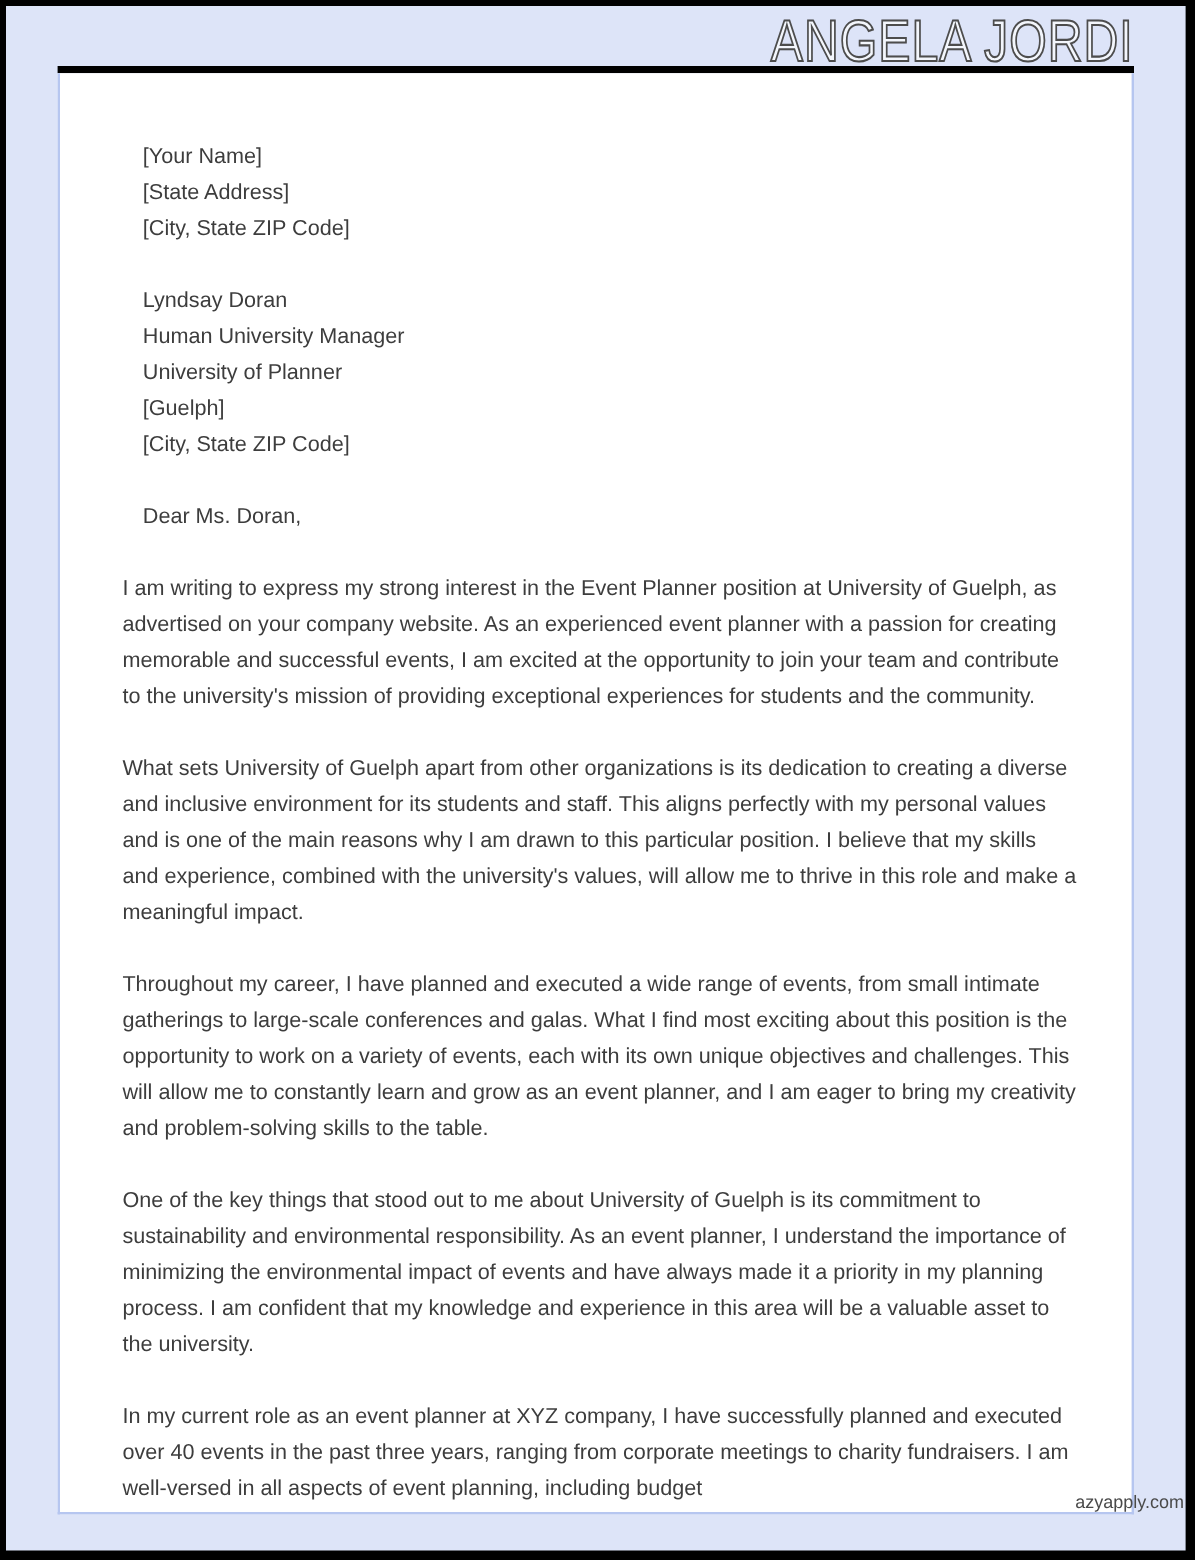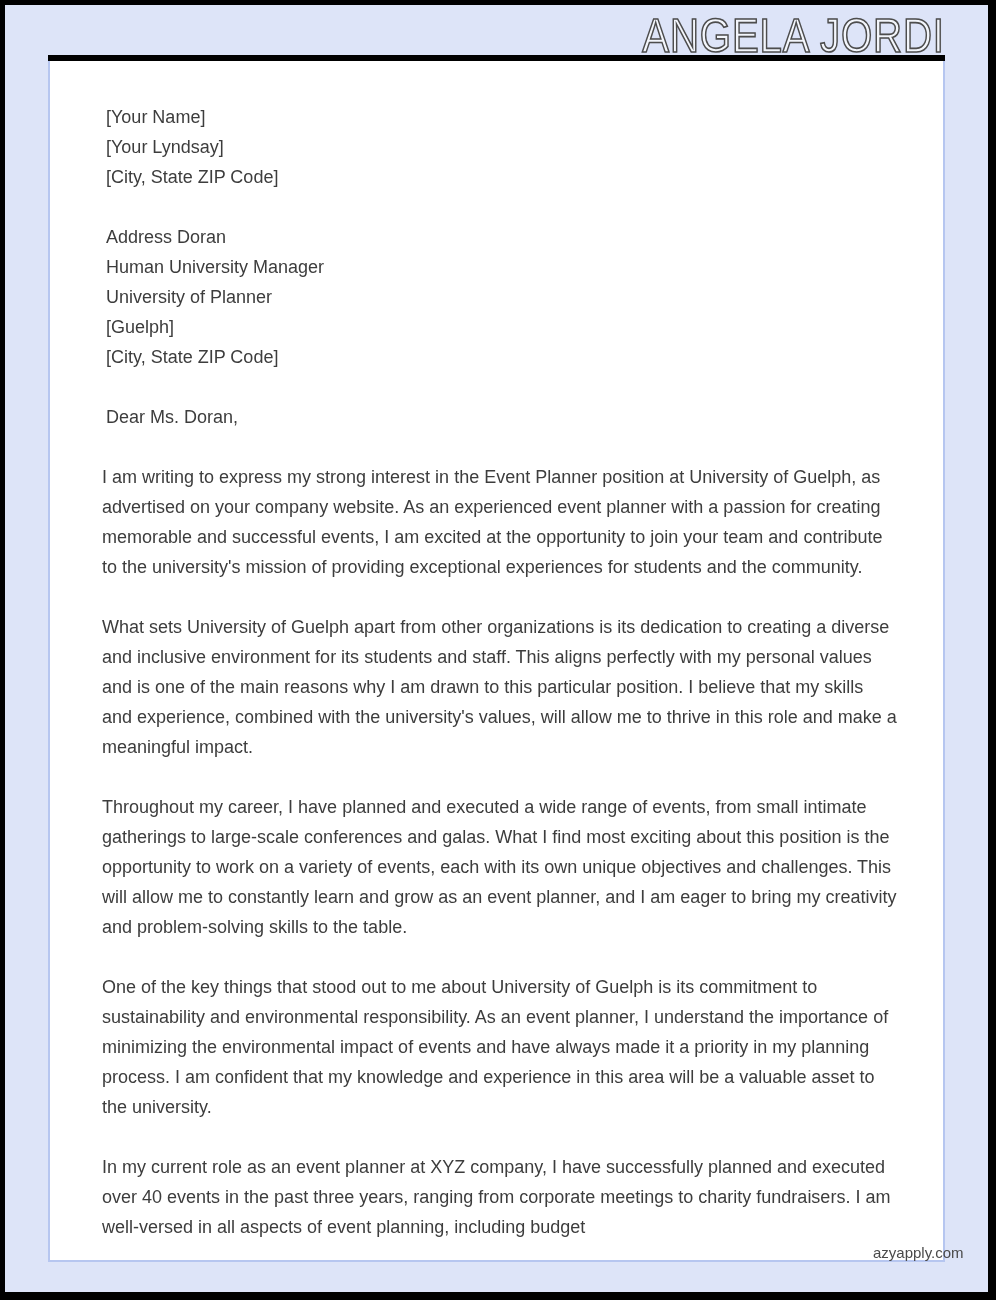--- a/index.html
+++ b/index.html
@@ -57,28 +57,28 @@
     overflow: visible;
   }
 
   .doc-content {
     padding: 37px 46px 0 52px;
     font-size: 18px;
     line-height: 30px;
     color: #3d3d3d;
   }
 
-  .block { margin: 4px; }
+  .block { margin: 17px; }
   .block + .block { margin-top: 30px; }
   .line { min-height: 30px; }
   .para { margin: 30px 0 0 0; }
 
   .watermark {
     position: absolute;
-    left: 868px;
+    left: 891px;
     top: 1238px;
     font-size: 15px;
     line-height: 20px;
     color: #4a4a4a;
     white-space: nowrap;
   }
 </style>
 </head>
 <body>
 
@@ -87,26 +87,26 @@
 
     <div class="brand-name">ANGELA JORDI</div>
 
     <div class="header-bar"></div>
 
     <div class="doc">
       <div class="doc-content">
 
         <div class="block">
           <div class="line">[Your Name]</div>
-          <div class="line">[Your Lyndsay]</div>
+          <div class="line">[State Address]</div>
           <div class="line">[City, State ZIP Code]</div>
         </div>
 
         <div class="block">
-          <div class="line">Address Doran</div>
+          <div class="line">Lyndsay Doran</div>
           <div class="line">Human University Manager</div>
           <div class="line">University of Planner</div>
           <div class="line">[Guelph]</div>
           <div class="line">[City, State ZIP Code]</div>
         </div>
 
         <div class="block">
           <div class="line">Dear Ms. Doran,</div>
         </div>
 

